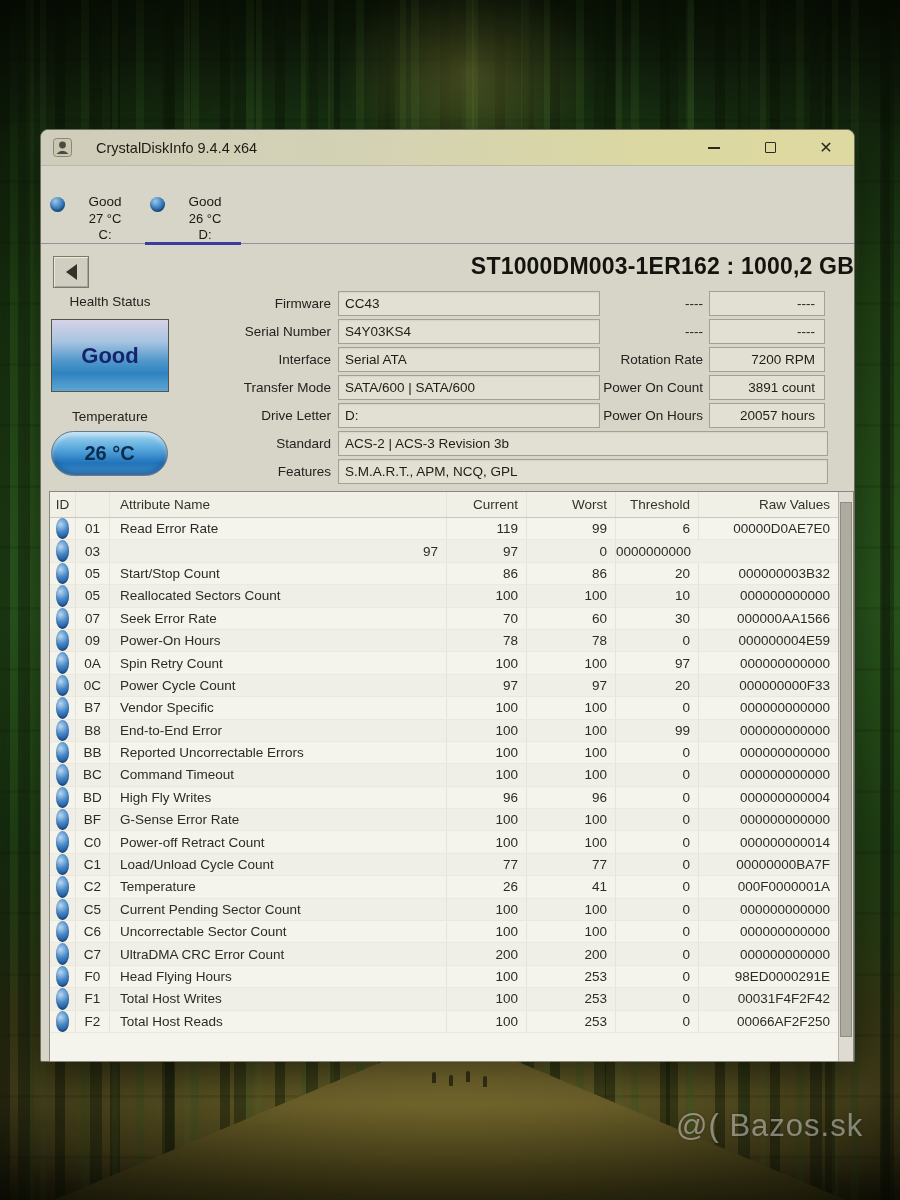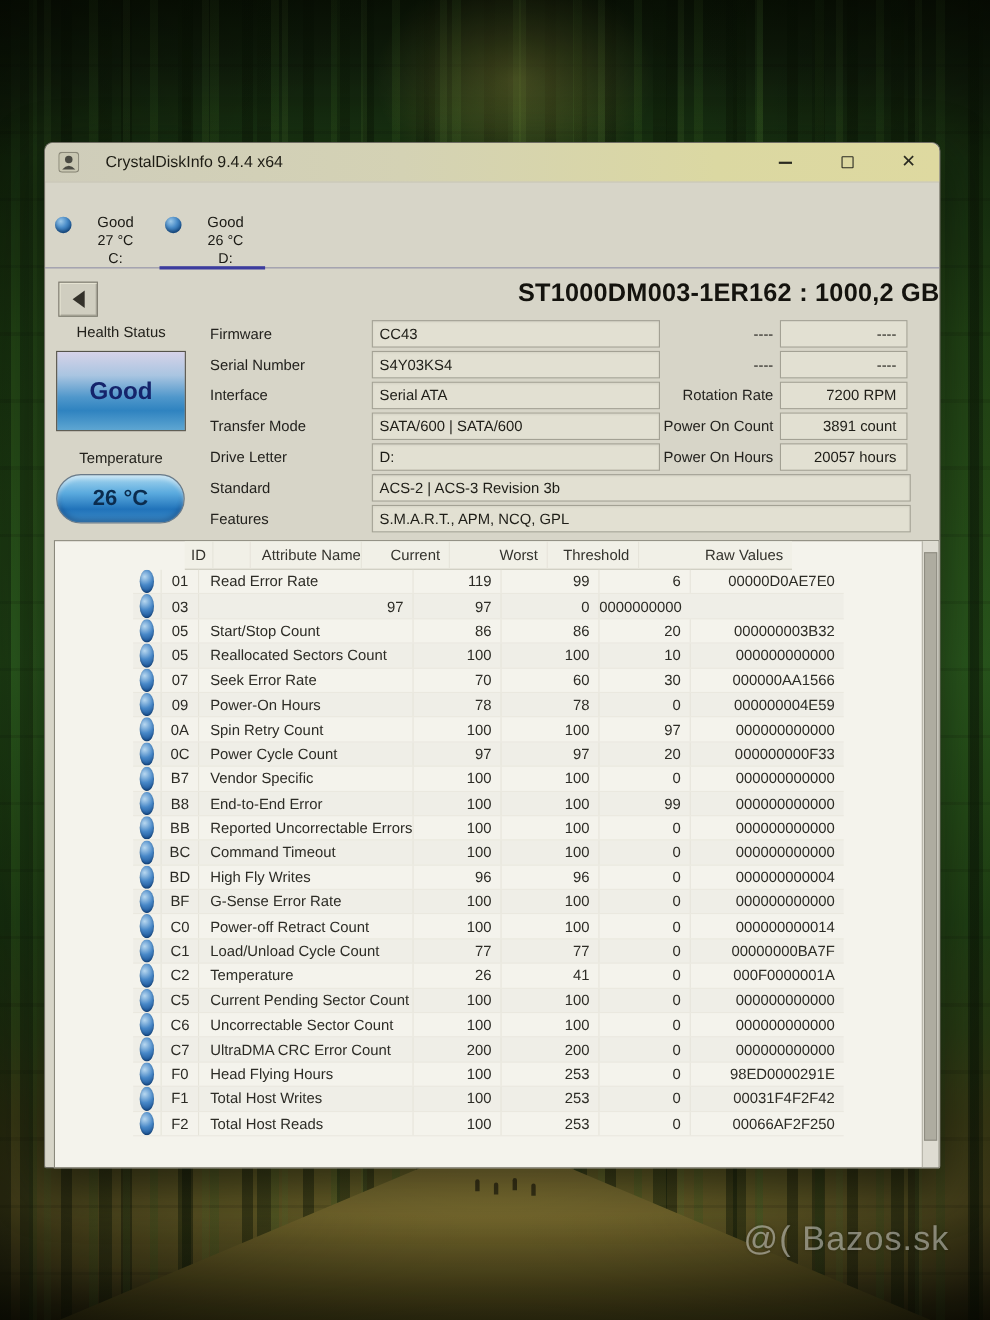--- a/index.html
+++ b/index.html
@@ -88,37 +88,37 @@
     background:linear-gradient(180deg,#d6d2e8 0%,#a9c5e1 30%,#4f97cb 58%,#2f83c0 75%,#5ea6d2 100%);
     font-size:22px; font-weight:bold; color:#15246b; cursor:default; }
   .temp-pill { position:absolute; left:10px; top:187px; width:117px; height:45px;
     border-radius:23px; border:1px solid #6a7a88; display:flex; align-items:center; justify-content:center;
     background:linear-gradient(180deg,#aad8f0 0%,#5aaade 38%,#2173ba 72%,#3d8cc8 100%);
     box-shadow:inset 0 3px 4px rgba(255,255,255,.45), inset 0 -3px 5px rgba(0,20,60,.3);
     font-size:20px; font-weight:bold; color:#0b2c4e; }
 
   .info-fields { position:absolute; left:150px; top:46px; }
   .ifield { display:flex; height:26px; margin-bottom:2px; align-items:center; }
-  .ifield .lbl { width:147px; text-align:left; padding-right:7px; font-size:13.5px; color:#23221e; }
+  .ifield .lbl { width:147px; text-align:right; padding-right:7px; font-size:13.5px; color:#23221e; }
   .ifield .box { width:262px; height:25px; border:1px solid #a3a194; background:#e2e0d2;
     font-size:13.5px; padding:0 6px; display:flex; align-items:center; color:#1e1d17;
     box-shadow:inset 0 1px 2px rgba(0,0,0,.06); white-space:nowrap; overflow:hidden; }
   .ifield.wide .box { width:490px; }
 
   .side-fields { position:absolute; left:552px; top:46px; }
   .sfield { display:flex; height:26px; margin-bottom:2px; align-items:center; }
   .sfield .lbl { width:116px; text-align:right; padding-right:6px; font-size:13.5px; color:#23221e; }
   .sfield .box { width:116px; height:25px; border:1px solid #a3a194; background:#e2e0d2;
     font-size:13.5px; padding:0 9px; display:flex; align-items:center; justify-content:flex-end;
     color:#1e1d17; white-space:nowrap; }
 
   
   .smart { position:absolute; left:8px; top:247px; width:805px; height:571px;
     background:#f4f3ec; border:1px solid #8a887c; display:flex; }
-  .smart-main { flex:1; display:flex; flex-direction:column; overflow:hidden;align-items:center; }
+  .smart-main { flex:1; display:flex; flex-direction:column; overflow:hidden; }
   .thead, .trow { display:grid; grid-template-columns:26px 34px 1fr 80px 89px 83px 139px; }
   .thead { height:26px; align-items:center; background:#f1f0e7; border-bottom:1px solid #c9c7bb;
     font-size:13.5px; color:#33322c; flex:0 0 auto; }
   .thead span, .trow span { display:flex; align-items:center; height:100%;
     border-right:1px solid #e6e4da; overflow:hidden; white-space:nowrap; }
   .thead span:last-child, .trow span:last-child { border-right:none; }
   .c-id { justify-content:center; }
   .c-name { padding-left:10px; justify-content:flex-start; }
   .c-num { justify-content:flex-end; padding-right:8px; }
   .trow { height:22.4px; font-size:13.5px; color:#2c2b25; border-bottom:1px solid #eae8df;

